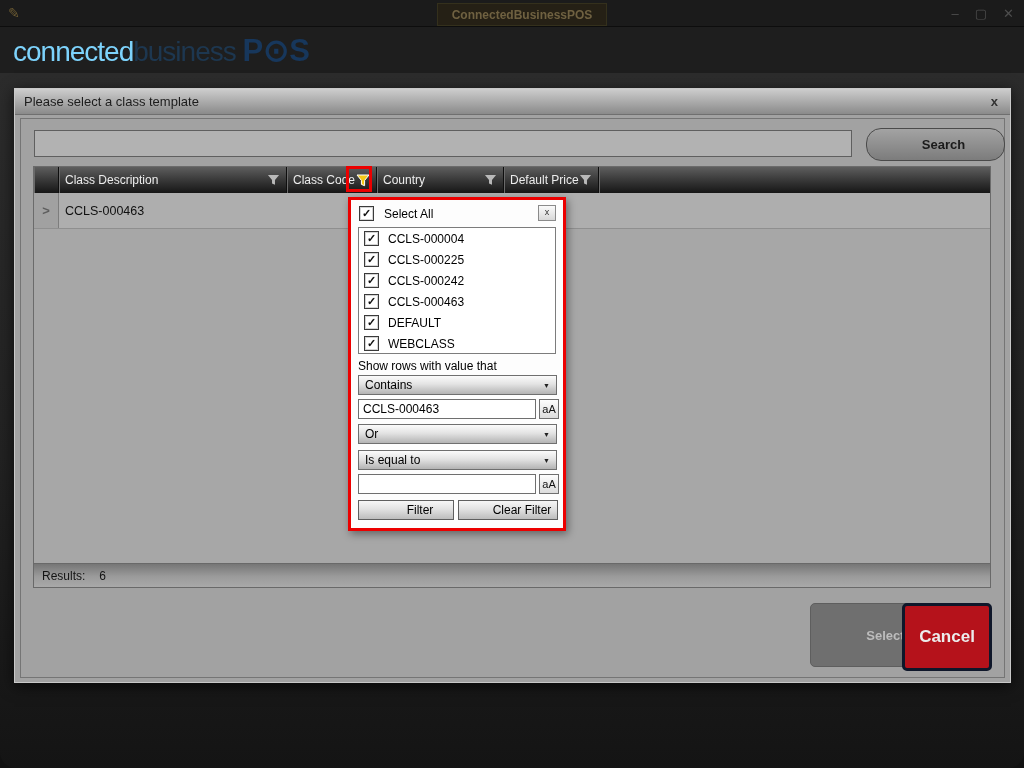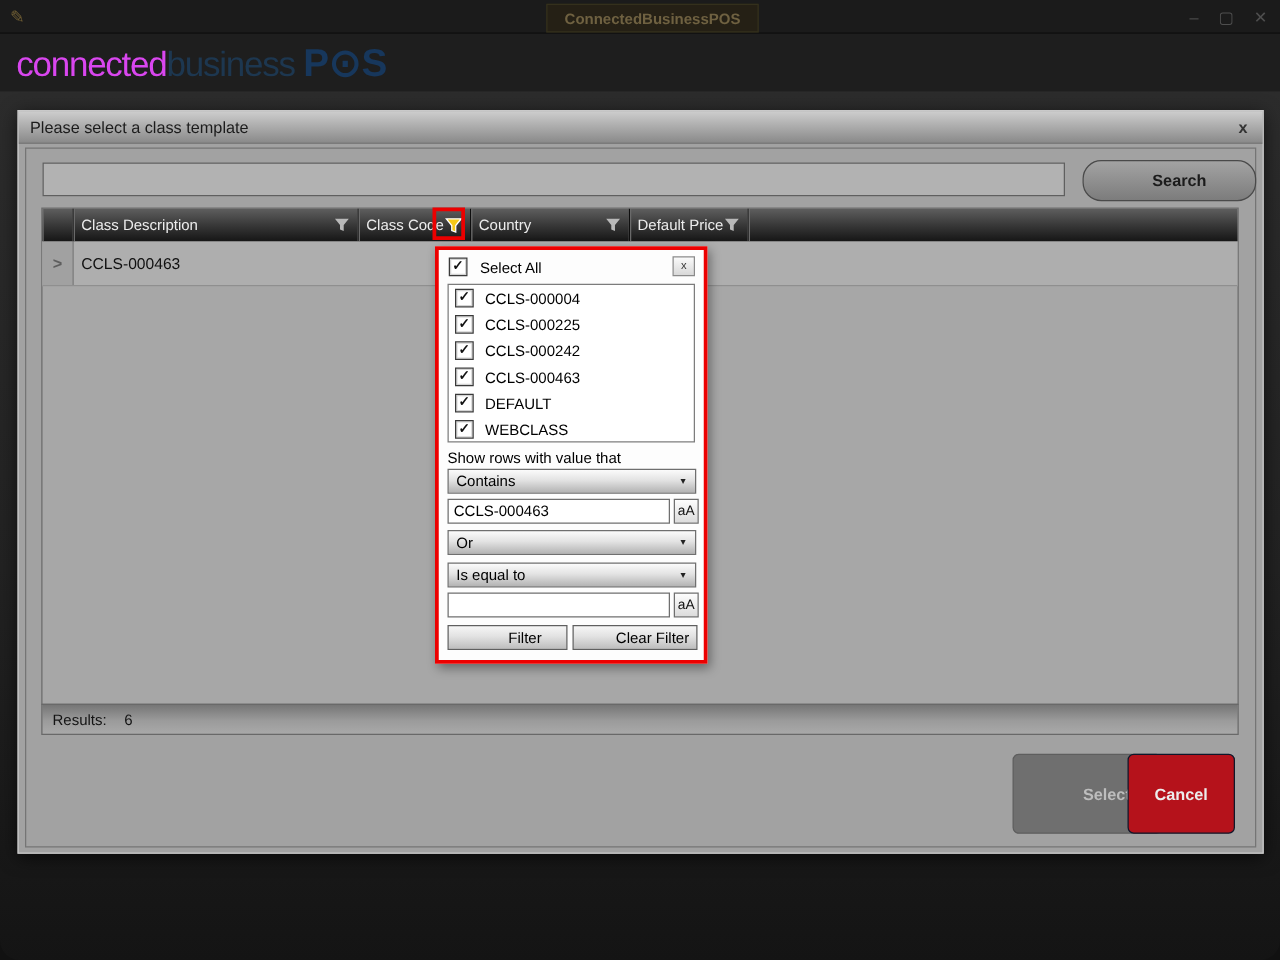--- a/index.html
+++ b/index.html
@@ -10,21 +10,21 @@
   .titlebar{position:absolute;left:0;top:0;width:1024px;height:26px;background:#1b1b1b;border-bottom:1px solid #0d0d0d;}
   .app-icon{position:absolute;left:8px;top:4px;width:18px;height:18px;color:#6f5d33;font-size:14px;line-height:18px;}
   .win-title-box{position:absolute;left:437px;top:3px;width:168px;height:21px;background:#252015;border:1px solid #34301c;
                  display:flex;align-items:center;justify-content:center;color:#6f6141;font-size:12px;font-weight:bold;}
   .win-controls{position:absolute;right:10px;top:0;height:26px;display:flex;gap:16px;align-items:center;color:#4e4e4e;font-size:13px;}
   .win-controls span{cursor:default;}
 
   
   .appheader{position:absolute;left:0;top:27px;width:1024px;height:46px;background:#1e1e1e;}
   .logo{position:absolute;left:13px;top:4px;font-size:28px;letter-spacing:-1px;line-height:40px;}
-  .logo .l1{color:#d946ef;}
+  .logo .l1{color:#7dd3fc;}
   .logo .l2{color:#1d3750;}
   .logo .l3{color:#17375c;font-weight:800;font-size:31px;letter-spacing:0;}
 
   
   .mainbg{position:absolute;left:0;top:73px;width:1024px;height:695px;
           background:linear-gradient(#2c2c2c,#222 55%,#141414);border-radius:0 0 16px 16px;}
 
   
   .dialog{position:absolute;left:14px;top:88px;width:995px;height:593px;background:#a2a2a2;
           border:1px solid #c9c9c9;box-shadow:0 3px 14px rgba(0,0,0,.65);}
@@ -61,21 +61,21 @@
   .rc-code{width:90px;}
 
   .results-bar{position:absolute;left:18px;top:474px;width:958px;height:25px;box-sizing:border-box;
           background:linear-gradient(#767676,#9b9b9b 55%,#a9a9a9);border:1px solid #696969;
           display:flex;align-items:center;font-size:12px;color:#141414;padding:0 8px;gap:14px;}
 
   .btn-select{position:absolute;left:795px;top:514px;width:87px;height:62px;border-radius:5px;
           background:#6f6f6f;border:1px solid #5e5e5e;color:#bdbdbd;font-weight:bold;font-size:13px;
           display:flex;align-items:center;justify-content:center;padding-left:31px;}
   .btn-cancel{position:absolute;left:887px;top:514px;width:84px;height:62px;border-radius:5px;
-          background:#b5121b;border:1px solid #0f172a;color:#ececec;font-weight:bold;font-size:13px;
+          background:#b5121b;border:3px solid #0f172a;color:#ececec;font-weight:bold;font-size:17px;
           display:flex;align-items:center;justify-content:center;}
 
   
   .ann-funnel{position:absolute;left:346px;top:166px;width:26px;height:26px;border:3px solid #ec0000;box-sizing:border-box;z-index:30;pointer-events:none;}
 
   
   .popup{position:absolute;left:348px;top:197px;width:218px;height:334px;box-sizing:border-box;
          border:3px solid #ec0000;background:#fdfdfd;z-index:20;box-shadow:2px 3px 8px rgba(0,0,0,.4);}
   .popup-inner{position:relative;width:100%;height:100%;}
   .cb{width:13px;height:13px;background:#fff;border:1px solid #3a3a3a;box-shadow:inset 0 0 0 1px #d4d4d4;

